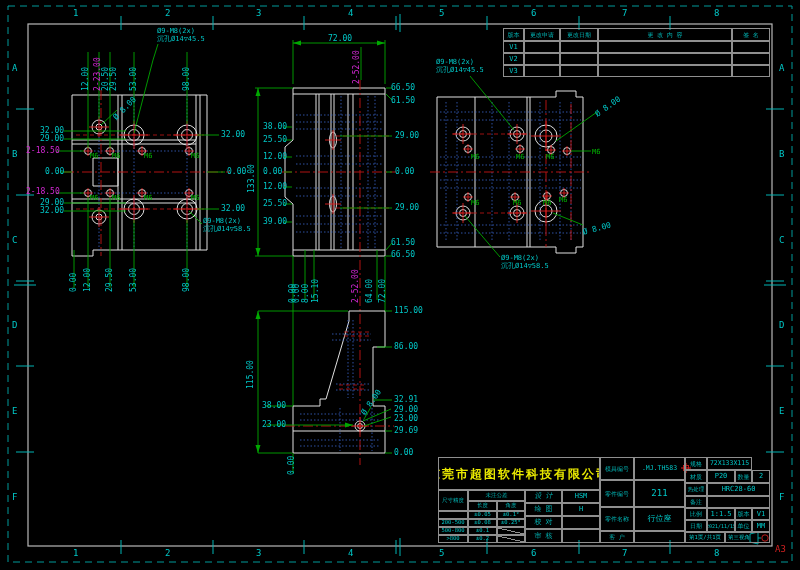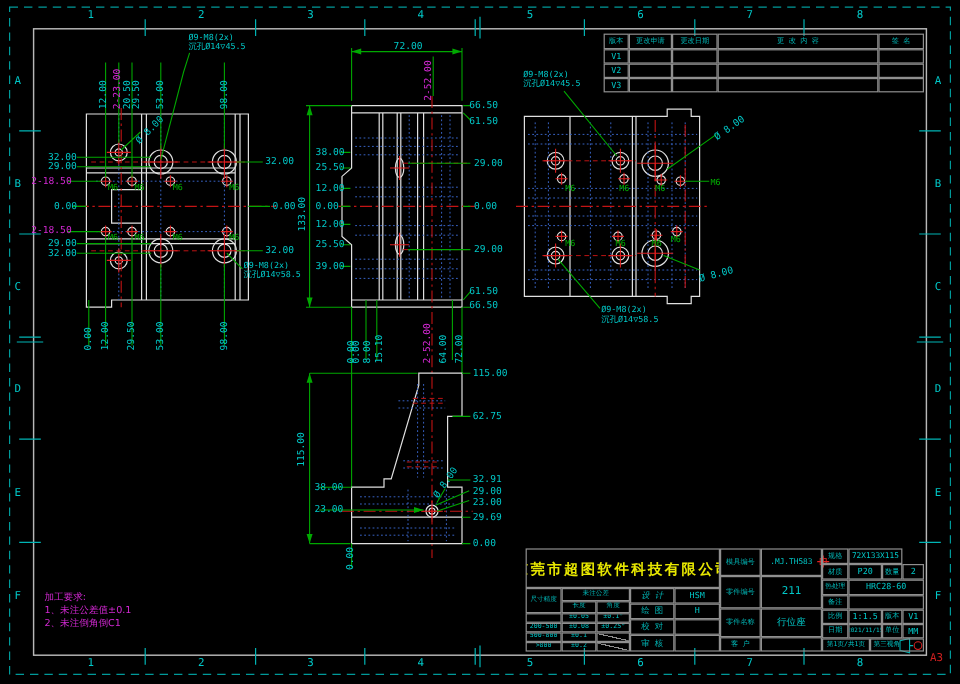--- a/index.html
+++ b/index.html
@@ -262,21 +262,21 @@
       <div class="lbl" style="left: 501px; top: 255px; color: rgb(0, 200, 200); font-size: 7px;">Ø9-M8(2x)</div>
       <div class="lbl" style="left: 501px; top: 263px; color: rgb(0, 200, 200); font-size: 7px;">沉孔Ø14▽58.5</div>
       <div class="lbl" style="left: 471px; top: 154px; color: rgb(0, 180, 0); font-size: 7px;">M6</div>
       <div class="lbl" style="left: 516px; top: 154px; color: rgb(0, 180, 0); font-size: 7px;">M6</div>
       <div class="lbl" style="left: 546px; top: 154px; color: rgb(0, 180, 0); font-size: 7px;">M6</div>
       <div class="lbl" style="left: 471px; top: 200px; color: rgb(0, 180, 0); font-size: 7px;">M6</div>
       <div class="lbl" style="left: 513px; top: 200px; color: rgb(0, 180, 0); font-size: 7px;">M6</div>
       <div class="lbl" style="left: 543px; top: 200px; color: rgb(0, 180, 0); font-size: 7px;">M6</div>
       <div class="lbl" style="left: 559px; top: 197px; color: rgb(0, 180, 0); font-size: 7px;">M6</div>
       <div class="lbl" style="left: 394px; top: 307px; color: rgb(0, 200, 200); font-size: 8px;">115.00</div>
-      <div class="lbl" style="left: 394px; top: 343px; color: rgb(0, 200, 200); font-size: 8px;">62.75</div>
+      <div class="lbl" style="left: 394px; top: 343px; color: rgb(0, 200, 200); font-size: 8px;">86.00</div>
       <div class="lbl" style="left: 394px; top: 396px; color: rgb(0, 200, 200); font-size: 8px;">32.91</div>
       <div class="lbl" style="left: 394px; top: 406px; color: rgb(0, 200, 200); font-size: 8px;">29.00</div>
       <div class="lbl" style="left: 394px; top: 415px; color: rgb(0, 200, 200); font-size: 8px;">23.00</div>
       <div class="lbl" style="left: 394px; top: 427px; color: rgb(0, 200, 200); font-size: 8px;">29.69</div>
       <div class="lbl" style="left: 394px; top: 449px; color: rgb(0, 200, 200); font-size: 8px;">0.00</div>
       <div class="lbl" style="left: 247px; top: 389px; color: rgb(0, 200, 200); font-size: 8px; transform: rotate(-90deg);">115.00</div>
       <div class="lbl" style="left: 262px; top: 402px; color: rgb(0, 200, 200); font-size: 8px;">38.00</div>
       <div class="lbl" style="left: 262px; top: 421px; color: rgb(0, 200, 200); font-size: 8px;">23.00</div>
       <div class="lbl" style="left: 360px; top: 412px; color: rgb(0, 200, 200); font-size: 8px; transform: rotate(-55deg);">Ø 8.00</div>
       <div class="lbl" style="left: 288px; top: 475px; color: rgb(0, 200, 200); font-size: 8px; transform: rotate(-90deg);">0.00</div>
@@ -361,17 +361,14 @@
   <div class="cell lab" style="left:297px;top:51px;width:17px;height:12px;font-size:6px;">版本</div>
   <div class="cell" style="left:314px;top:51px;width:18px;height:12px;">V1</div>
   <div class="cell lab" style="left:247px;top:63px;width:22px;height:12px;font-size:6px;">日期</div>
   <div class="cell" style="left:269px;top:63px;width:28px;height:12px;font-size:5px;">2021/11/15</div>
   <div class="cell lab" style="left:297px;top:63px;width:17px;height:12px;font-size:6px;">单位</div>
   <div class="cell" style="left:314px;top:63px;width:18px;height:12px;">MM</div>
   <div class="cell" style="left:247px;top:75px;width:40px;height:11px;font-size:5.5px;">第1页/共1页</div>
   <div class="cell" style="left:287px;top:75px;width:45px;height:11px;font-size:5.5px;justify-content:flex-start;padding-left:2px;">第三视角</div>
 </div>
 
-<div id="notes"><span>加工要求:</span>
-<span>1、未注公差值±0.1</span>
-<span>2、未注倒角倒C1</span></div>
 
 </div>
 
 </body></html>

